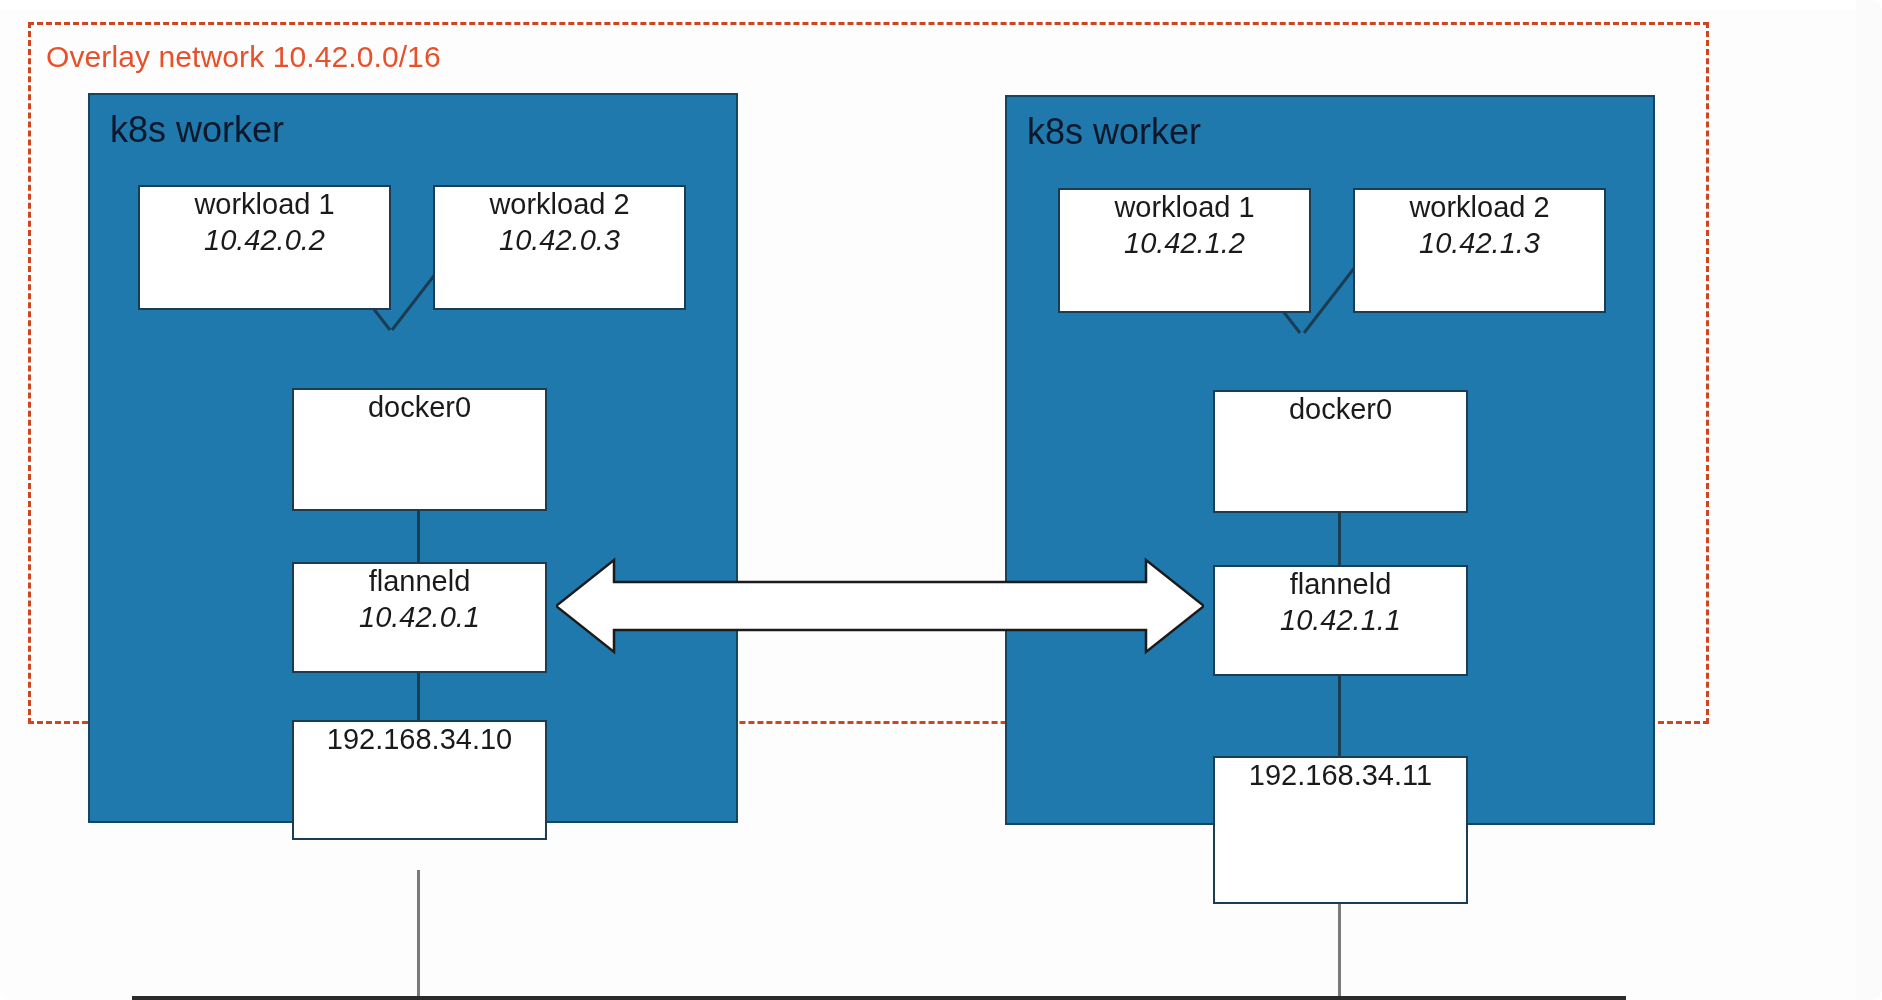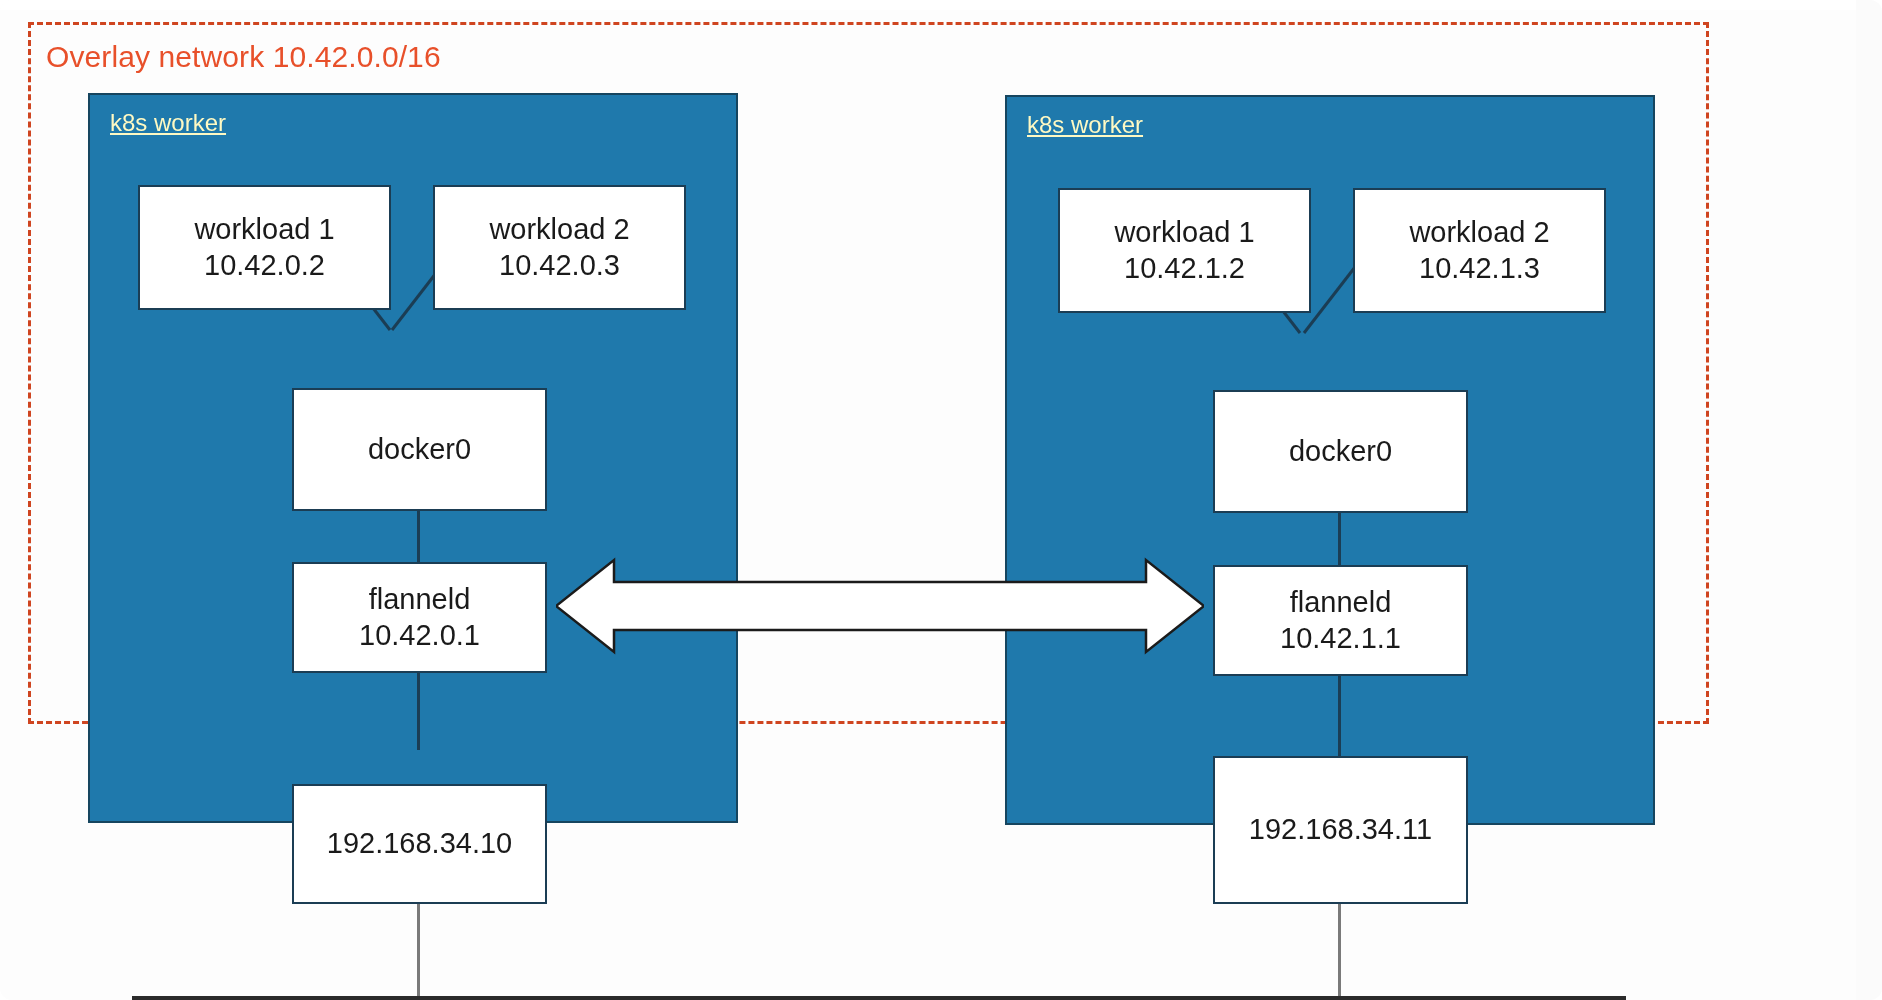--- a/index.html
+++ b/index.html
@@ -54,45 +54,43 @@
   .worker {
     position: absolute;
     background: #1f79ac;
     border: 2px solid #16455f;
     box-sizing: border-box;
   }
   .worker-label {
     position: absolute;
     top: 14px;
     left: 20px;
-    color: #fef9c3;
-    font-size: 24px;
+    color: #0f172a;
+    font-size: 36px;
     white-space: nowrap;
-    text-decoration: underline;
   }
   #worker-left  { left: 88px;  top: 93px;  width: 650px; height: 730px; }
   #worker-right { left: 1005px; top: 95px; width: 650px; height: 730px; }
 
   
   .node {
     position: absolute;
     background: #ffffff;
     border: 2px solid #1b3d54;
     box-sizing: border-box;
     display: flex;
     flex-direction: column;
     align-items: center;
-    justify-content: center;
     color: #1a1a1a;
     font-size: 29px;
     line-height: 1.24;
     text-align: center;
     z-index: 4;
   }
-  .node .line2 { display: block; }
+  .node .line2 { display: block; font-style: italic; }
 
   
   .conn {
     position: absolute;
     background: #1b3d54;
     z-index: 2;
   }
   .conn-diag {
     position: absolute;
     z-index: 2;
@@ -171,21 +169,21 @@
     <span>workload 2</span>
     <span class="line2">10.42.0.3</span>
   </div>
   <div class="node" style="left:292px; top:388px; width:255px; height:123px;">
     <span>docker0</span>
   </div>
   <div class="node" style="left:292px; top:562px; width:255px; height:111px;">
     <span>flanneld</span>
     <span class="line2">10.42.0.1</span>
   </div>
-  <div class="node" style="left:292px; top:784px; width:255px; height:120px;">
+  <div class="node" style="left:292px; top:720px; width:255px; height:120px;">
     <span>192.168.34.10</span>
   </div>
 
   <div class="worker" id="worker-right">
     <span class="worker-label">k8s worker</span>
   </div>
 
   <svg class="conn-diag" style="left:1210px; top:258px; width:200px; height:75px;">
     <line x1="32" y1="0" x2="90" y2="75" stroke="#1b3d54" stroke-width="3"></line>
   </svg>

